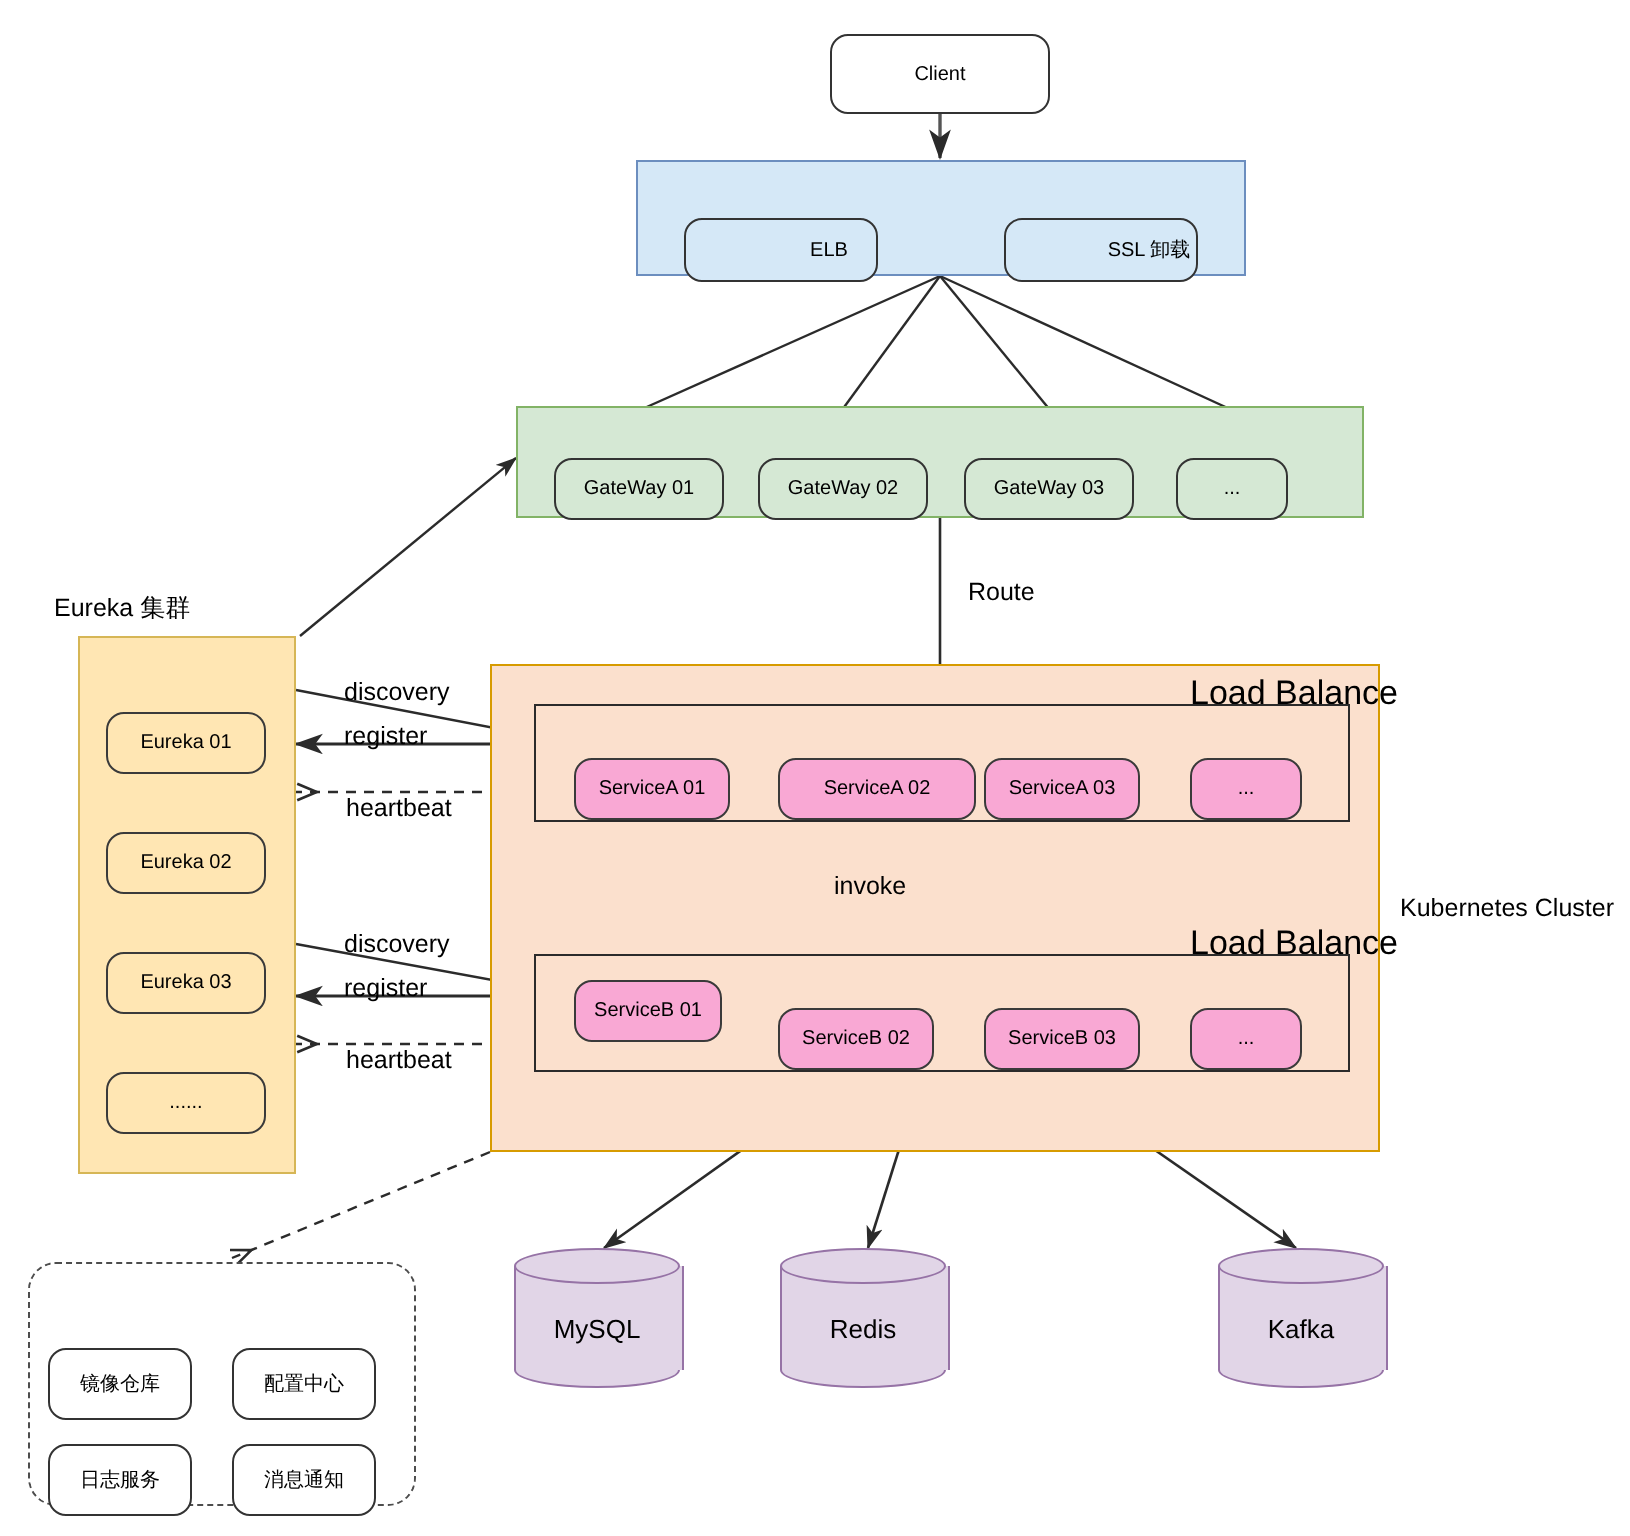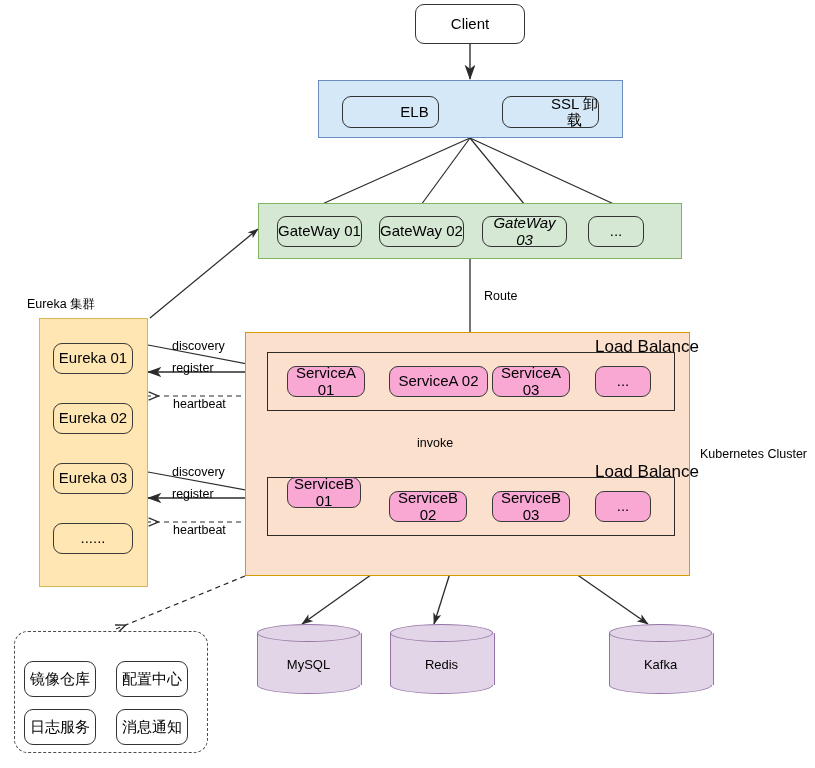--- a/index.html
+++ b/index.html
@@ -9,21 +9,21 @@
     color:#000000;
   }
   #canvas{position:absolute;left:0;top:0;width:815px;height:768px;}
   svg#edges{position:absolute;left:0;top:0;width:815px;height:768px;pointer-events:none;}
 
   .node{position:absolute;box-sizing:border-box;display:flex;align-items:center;justify-content:center;text-align:center;}
 
   
   .rbox{
     border:1.4px solid #333333;border-radius:9px;background:#ffffff;
-    font-size:15px;line-height:1.1;
+    font-size:10px;line-height:1.1;margin-top:13px;
   }
   .rbox.on-green{background:#d5e8d4;}
   .rbox.on-blue{background:#d5e8f7;padding-left:48px;}
   .rbox.on-orange{background:#f9a8d4;border-color:#3a3a3a;}
   .rbox.on-yellow{background:#ffe6b3;border-color:#3a3a3a;}
 
   
   .region{position:absolute;box-sizing:border-box;}
   .region-blue{background:#d5e8f7;border:1.5px solid #6c8ebf;}
   .region-green{background:#d5e8d4;border:1.5px solid #82b366;}
@@ -31,21 +31,21 @@
   .region-yellow{background:#ffe6b3;border:1.5px solid #d6b656;}
 
   .lbbox{position:absolute;box-sizing:border-box;border:1.6px solid #2b2b2b;background:transparent;}
 
   .dashbox{position:absolute;box-sizing:border-box;border:1.6px dashed #4d4d4d;border-radius:14px;background:#ffffff;}
 
   .caption{position:absolute;font-size:12.5px;white-space:nowrap;color:#000;}
   .caption.sm{font-size:17px;}
 
   
-  .cyl{position:absolute;padding-left:20px;}
+  .cyl{position:absolute;}
   .cyl .body{
     position:absolute;left:0;top:9px;width:100%;height:calc(100% - 18px);
     background:#e1d5e7;border-left:1.5px solid #9673a6;border-right:1.5px solid #9673a6;
   }
   .cyl .top{
     position:absolute;left:0;top:0;width:100%;height:18px;border-radius:50%;
     background:#e1d5e7;border:1.5px solid #9673a6;box-sizing:border-box;
   }
   .cyl .bot{
     position:absolute;left:0;bottom:0;width:100%;height:18px;border-radius:50%;
@@ -114,21 +114,21 @@
     <span>SSL 卸载</span>
   </div>
 
   <div class="region region-green" style="left:258px;top:203px;width:424px;height:56px;"></div>
   <div class="node rbox on-green" style="left:277px;top:216px;width:85px;height:31px;">
     <span>GateWay 01</span>
   </div>
   <div class="node rbox on-green" style="left:379px;top:216px;width:85px;height:31px;">
     <span>GateWay 02</span>
   </div>
-  <div class="node rbox on-green" style="left:482px;top:216px;width:85px;height:31px;font-style:italic;">
+  <div class="node rbox on-green" style="left:482px;top:216px;width:85px;height:31px;">
     <span>GateWay 03</span>
   </div>
   <div class="node rbox on-green" style="left:588px;top:216px;width:56px;height:31px;">
     <span>...</span>
   </div>
 
   <div class="caption" style="left:484px;top:289px;">
     <span>Route</span>
   </div>
 

